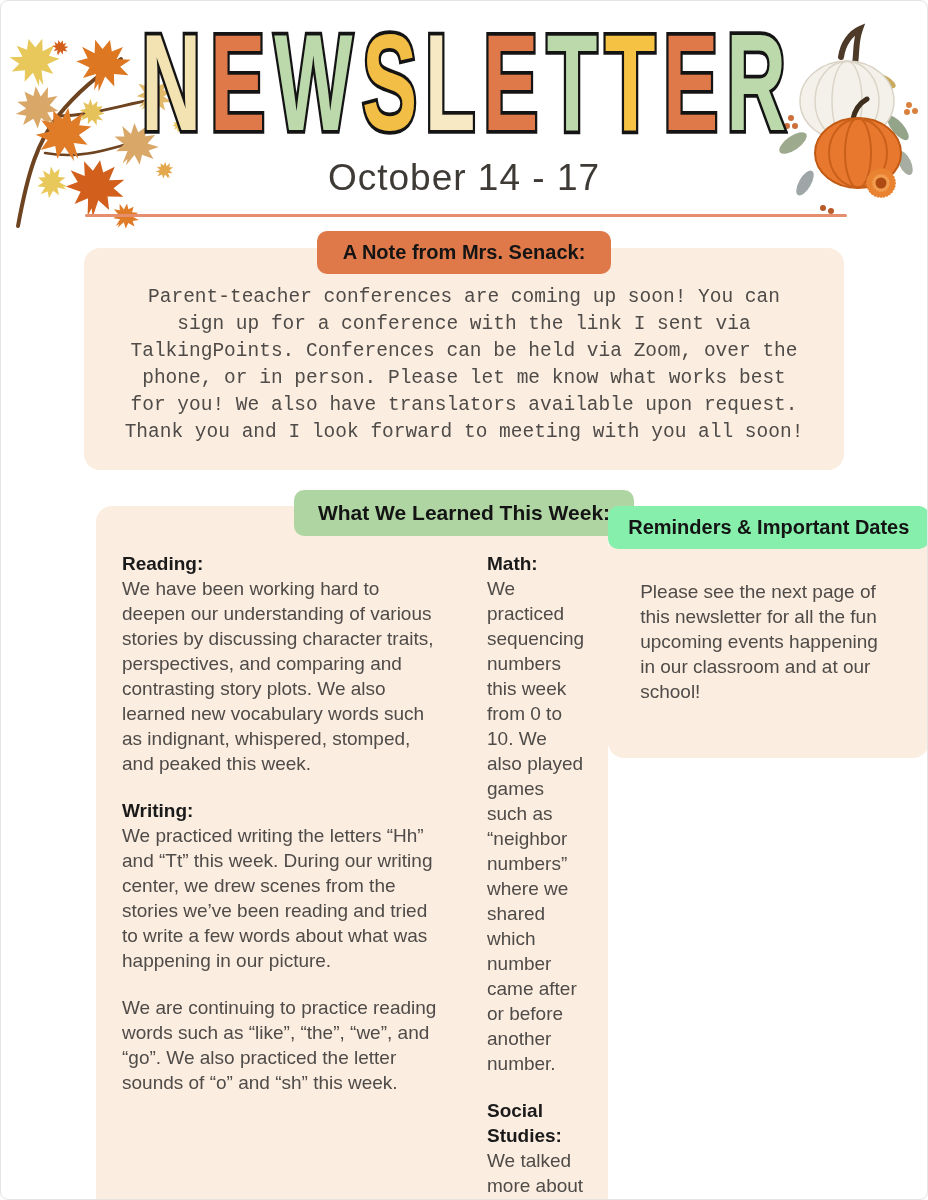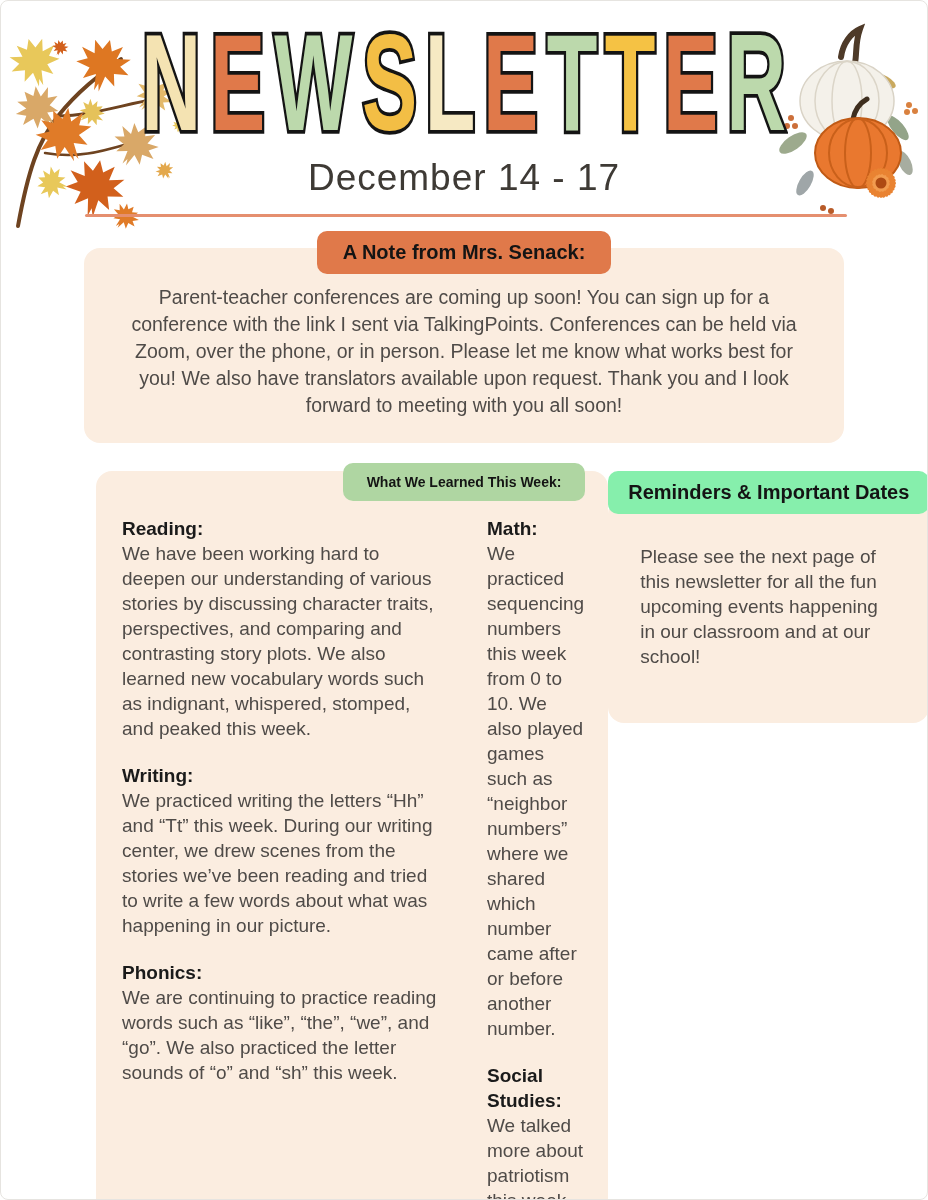--- a/index.html
+++ b/index.html
@@ -21,25 +21,25 @@
   
   .badge{display:block; width:fit-content; position:relative; z-index:2; border-radius:10px;
     font-weight:700; color:#141414; white-space:nowrap;}
   .panel{border-radius:16px;}
   .body-text{color:#4f4b48;}
 
   
   .note-section{margin:14px 83px 12px 83px;}
   .note-section .badge{margin:0 auto -26px auto; padding:10px 26px; font-size:20px;}
   .note-panel{padding:36px 38px 24px 38px;}
-  .note-panel p{margin:0; text-align:center; font-size:19.5px; line-height:27px;}
+  .note-panel p{margin:0; text-align:center; font-size:19.5px; line-height:27px;font-family:Liberation Mono, monospace;}
 
   
   .learned-section{margin-top:20px;}
-  .learned-section > .badge{margin:4px auto -30px auto; padding:11px 24px; font-size:14px;}
+  .learned-section > .badge{margin:4px auto -30px auto; padding:11px 24px; font-size:21px;}
   .columns{display:flex; margin:0 90px 0 95px;}
   .col-left{width:367px; box-sizing:border-box; padding:45px 26px 22px 26px;}
   .col-right{width:358px; display:flex; flex-direction:row;}
   .col-right .panel-top{box-sizing:border-box; padding:45px 24px 22px 24px; margin-bottom:24px;}
   .subject{margin-bottom:22px;}
   .subject:last-child{margin-bottom:0;}
   .subject h3{margin:0; font-size:19px; line-height:25px; color:#1a1a1a;}
   .subject p{margin:0; font-size:19px; line-height:25px;}
 
   
@@ -135,21 +135,21 @@
       <span class="title-letter" style="color: rgb(188, 217, 172);">W</span>
       <span class="title-letter" style="color: rgb(243, 190, 69);">S</span>
       <span class="title-letter" style="color: rgb(246, 233, 195);">L</span>
       <span class="title-letter" style="color: rgb(224, 121, 74);">E</span>
       <span class="title-letter" style="color: rgb(188, 217, 172);">T</span>
       <span class="title-letter" style="color: rgb(245, 194, 68);">T</span>
       <span class="title-letter" style="color: rgb(224, 121, 74);">E</span>
       <span class="title-letter" style="color: rgb(188, 217, 172);">R</span>
     </div>
 
-    <div class="subtitle">December 14 - 17</div>
+    <div class="subtitle">October 14 - 17</div>
     <div class="divider" style="background-color: rgb(229, 143, 111);"></div>
   </div>
 
   <div class="note-section">
     <div class="badge" style="background-color: rgb(224, 121, 74);">A Note from Mrs. Senack:</div>
     <div class="panel note-panel" style="background-color: rgb(251, 237, 224);">
       <p class="body-text">Parent-teacher conferences are coming up soon! You can sign up for a conference with the link I sent via TalkingPoints. Conferences can be held via Zoom, over the phone, or in person. Please let me know what works best for you! We also have translators available upon request. Thank you and I look forward to meeting with you all soon!</p>
     </div>
   </div>
 
@@ -161,21 +161,20 @@
       <div class="panel col-left" style="background-color: rgb(251, 237, 224);">
         <div class="subject">
           <h3>Reading:</h3>
           <p class="body-text">We have been working hard to deepen our understanding of various stories by discussing character traits, perspectives, and comparing and contrasting story plots. We also learned new vocabulary words such as indignant, whispered, stomped, and peaked this week.</p>
         </div>
         <div class="subject">
           <h3>Writing:</h3>
           <p class="body-text">We practiced writing the letters “Hh” and “Tt” this week. During our writing center, we drew scenes from the stories we’ve been reading and tried to write a few words about what was happening in our picture.</p>
         </div>
         <div class="subject">
-          <h3>Phonics:</h3>
           <p class="body-text">We are continuing to practice reading words such as “like”, “the”, “we”, and “go”. We also practiced the letter sounds of “o” and “sh” this week.</p>
         </div>
       </div>
 
       <div class="col-right">
         <div class="panel panel-top" style="background-color: rgb(251, 237, 224);">
           <div class="subject">
             <h3>Math:</h3>
             <p class="body-text">We practiced sequencing numbers this week from 0 to 10. We also played games such as “neighbor numbers” where we shared which number came after or before another number.</p>
           </div>

